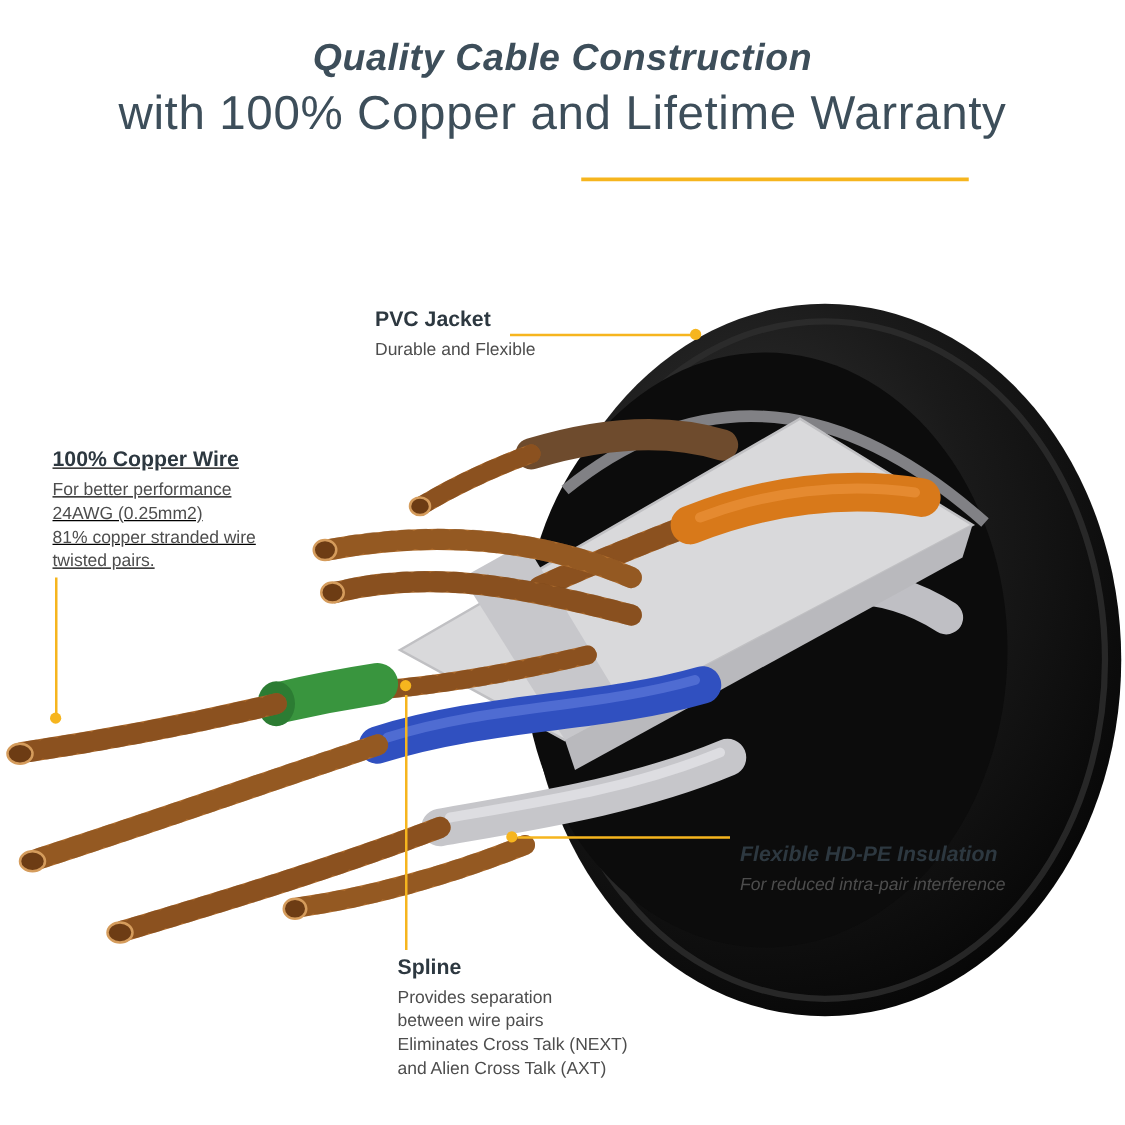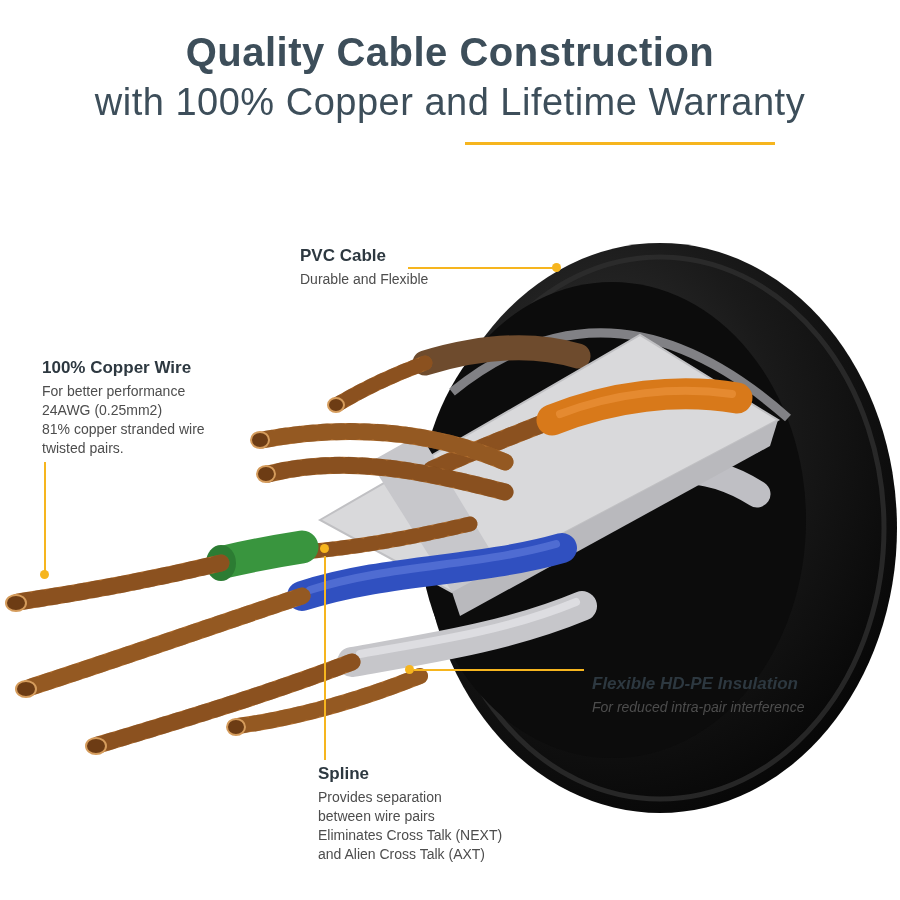--- a/index.html
+++ b/index.html
@@ -11,21 +11,21 @@
     overflow: hidden;
   }
   .canvas { position: absolute; inset: 0; width: 900px; height: 900px; }
 
   .illustration { position: absolute; left: 0; top: 0; z-index: 1; }
 
   .header {
     position: absolute; top: 30px; left: 0; width: 100%;
     text-align: center; color: #3d4e5a; z-index: 3;
   }
-  .header h1 { font-size: 40px; font-weight: 700; letter-spacing: 0.5px; }
+  .header h1 { font-size: 30px; font-weight: 700; letter-spacing: 0.5px; font-style: italic; }
   .header h2 { font-size: 38px; font-weight: 400; margin-top: 6px; letter-spacing: 0.5px; }
 
   .accent-underline {
     position: absolute; left: 465px; top: 142px; width: 310px; height: 3px;
     background: var(--accent, #f6b51e); z-index: 3;
   }
 
   .callout { position: absolute; z-index: 4; }
   .callout .title { font-size: 17px; font-weight: 700; color: #2d3840; margin-bottom: 4px; }
   .callout .line { font-size: 14px; color: #4d4d4d; line-height: 19px; }
@@ -120,27 +120,27 @@
     </g>
   </svg>
 
   <header class="header">
     <h1>Quality Cable Construction</h1>
     <h2>with 100% Copper and Lifetime Warranty</h2>
   </header>
   <div class="accent-underline"></div>
 
   <div class="callout" style="left:300px; top:246px;">
-    <div class="title">PVC Cable</div>
+    <div class="title">PVC Jacket</div>
     <div class="line">Durable and Flexible</div>
   </div>
   <div class="leader h" style="left:408px; top:267px; width:148px;"></div>
   <div class="dot" style="left:552px; top:263px;"></div>
 
-  <div class="callout" style="left:42px; top:358px;">
+  <div class="callout" style="left:42px; top:358px;text-decoration:underline;">
     <div class="title">100% Copper Wire</div>
     <div class="line">For better performance</div>
     <div class="line">24AWG (0.25mm2)</div>
     <div class="line">81% copper stranded wire</div>
     <div class="line">twisted pairs.</div>
   </div>
   <div class="leader v" style="left:44px; top:462px; height:110px;"></div>
   <div class="dot" style="left:40px; top:570px;"></div>
 
   <div class="callout" style="left:592px; top:674px;font-style:italic;">

